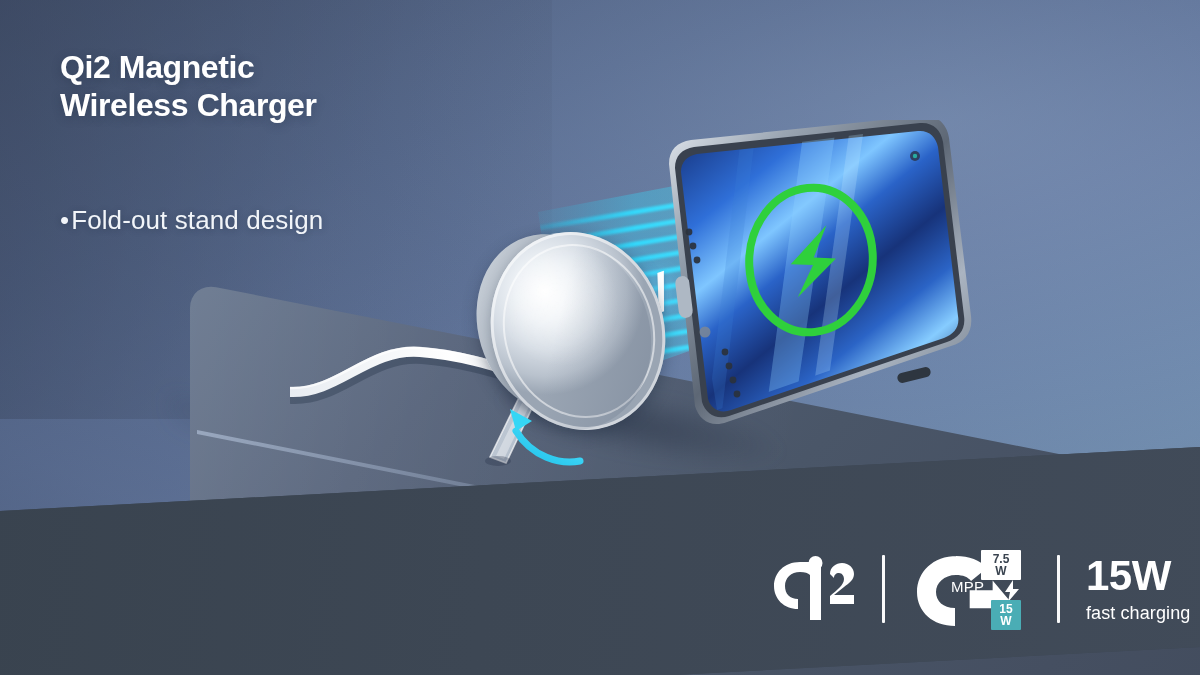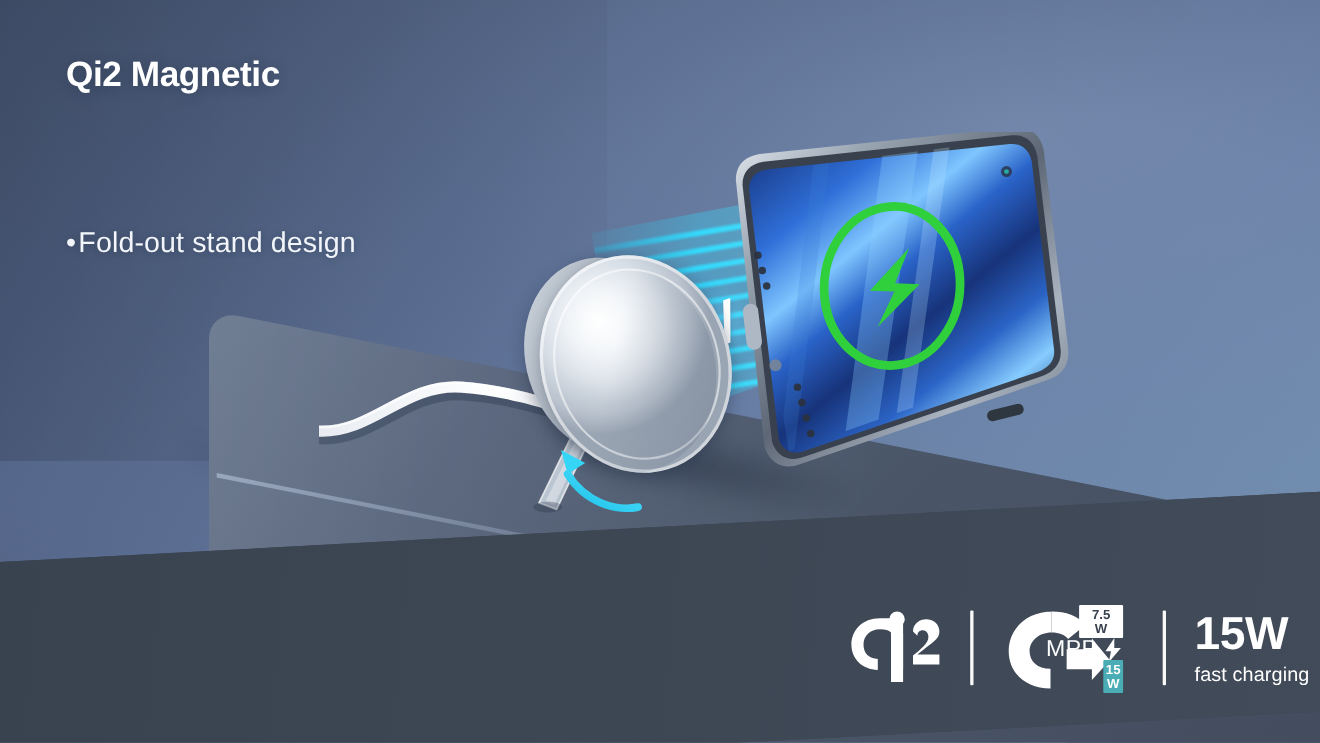--- a/index.html
+++ b/index.html
@@ -168,29 +168,29 @@
   .w75-box {
     position:absolute; right:10px; top:0px;
     width:40px; height:30px;
     background:#ffffff; color:#39434f;
     font-size:12px; font-weight:700; line-height:1.0;
     display:flex; flex-direction:column; align-items:center; justify-content:center;
     border-radius:1px;
   }
   .w15-box {
     position:absolute; right:10px; bottom:-2px;
-    width:18px; height:30px;
+    width:30px; height:30px;
     background:#4aadb5; color:#ffffff;
     font-size:12px; font-weight:700; line-height:1.0;
     display:flex; flex-direction:column; align-items:center; justify-content:center;
     border-radius:1px;
   }
   .mpp-text {
     position:absolute; left:40px; top:28px;
-    color:#ffffff; font-size:21px; font-weight:400; letter-spacing:.3px;
+    color:#ffffff; font-size:15px; font-weight:400; letter-spacing:.3px;
   }
   .bolt-ic { position:absolute; left:92px; top:30px; width:18px; height:22px; }
 
   .fast-block { color:#ffffff; }
   .fast-block .big { font-size:42px; font-weight:700; line-height:1; letter-spacing:-.5px; }
   .fast-block .sub { font-size:18px; font-weight:400; margin-top:6px; letter-spacing:.1px; }
 </style>
 </head>
 <body>
 
@@ -355,20 +355,21 @@
         <circle cx="112" cy="274" r="3.4"></circle>
     </g>
     <rect x="52" y="156" width="14" height="42" rx="7" fill="#aeb8c4" transform="rotate(-7 59 177)"></rect>
     <circle cx="78" cy="214" r="5" fill="#6d7embedded" opacity="0"></circle>
     <circle cx="80" cy="212" r="5.5" fill="#7d8794" opacity="0.85"></circle>
     <rect x="272" y="250" width="34" height="10" rx="5" fill="#2e3640" transform="rotate(-14 289 255)"></rect>
   </svg>
 
   <div class="headline">
     <span class="l1">Qi2 Magnetic</span>
+    <span class="l2">Wireless Charger</span>
   </div>
 
   <div class="bullet">
     <span class="dot">•</span>
     <span>Fold-out stand design</span>
   </div>
 
   <div class="footer-band">
     <div class="footer-band-inner"></div>
   </div>

